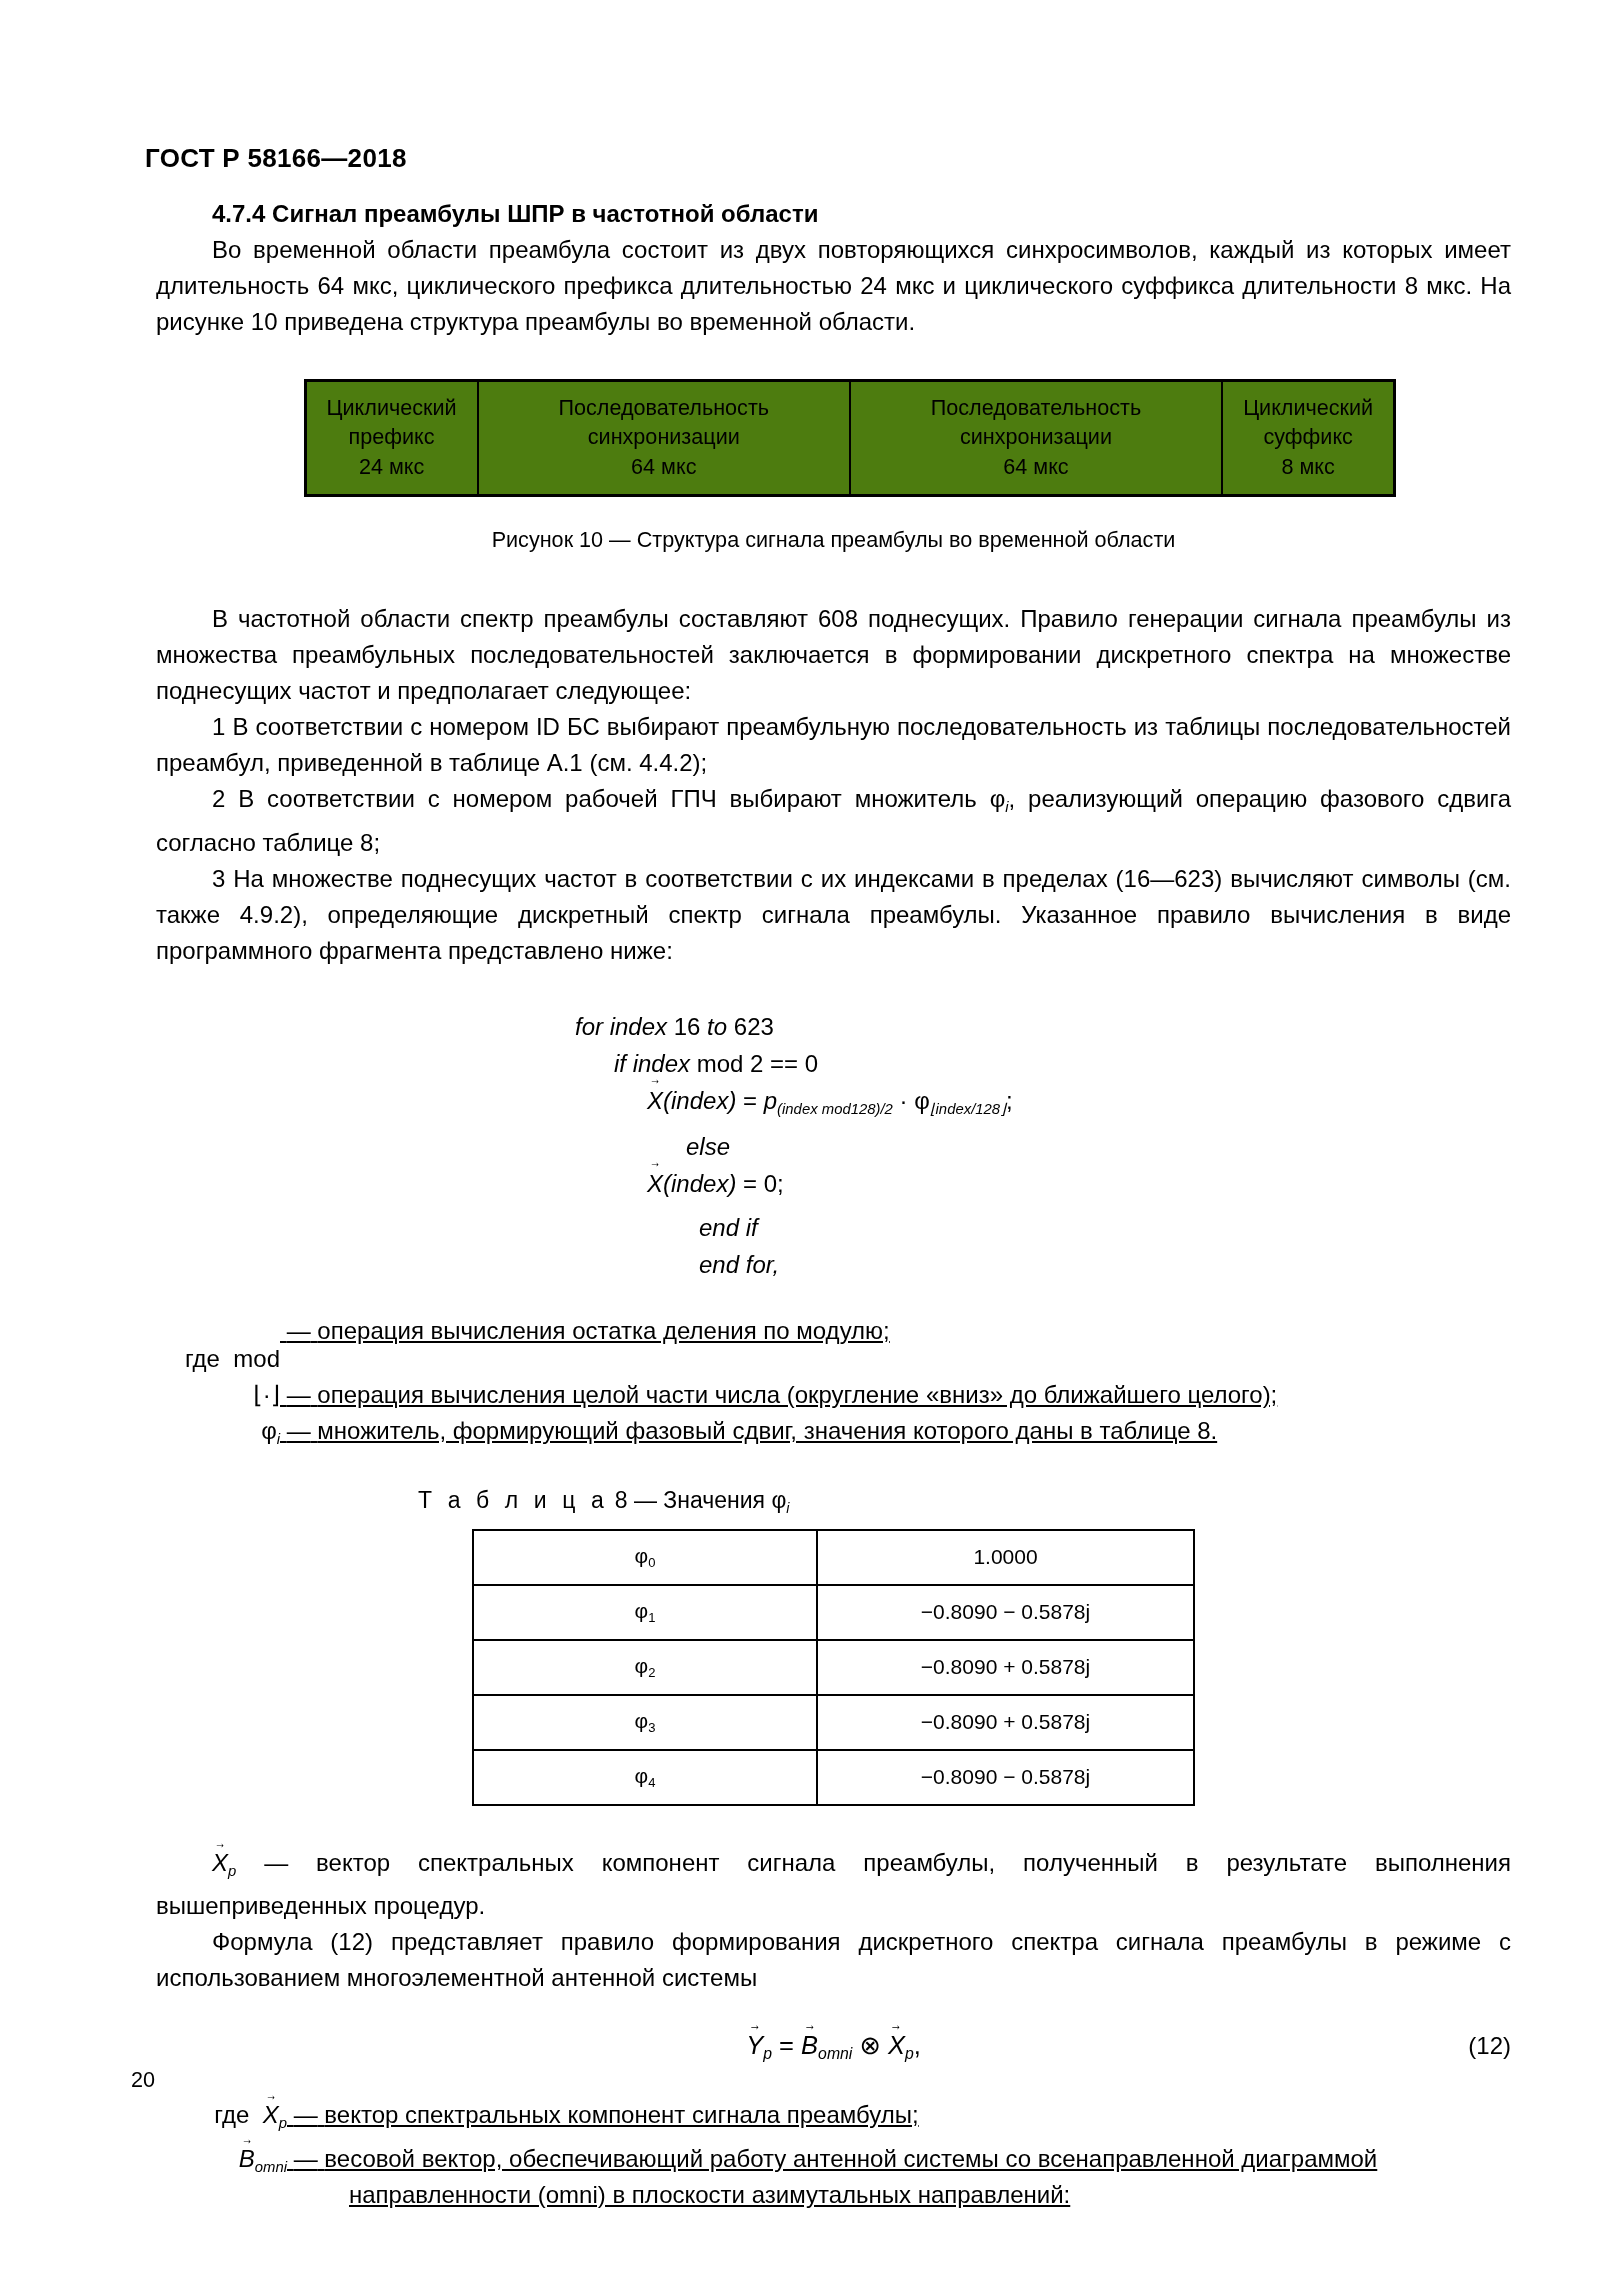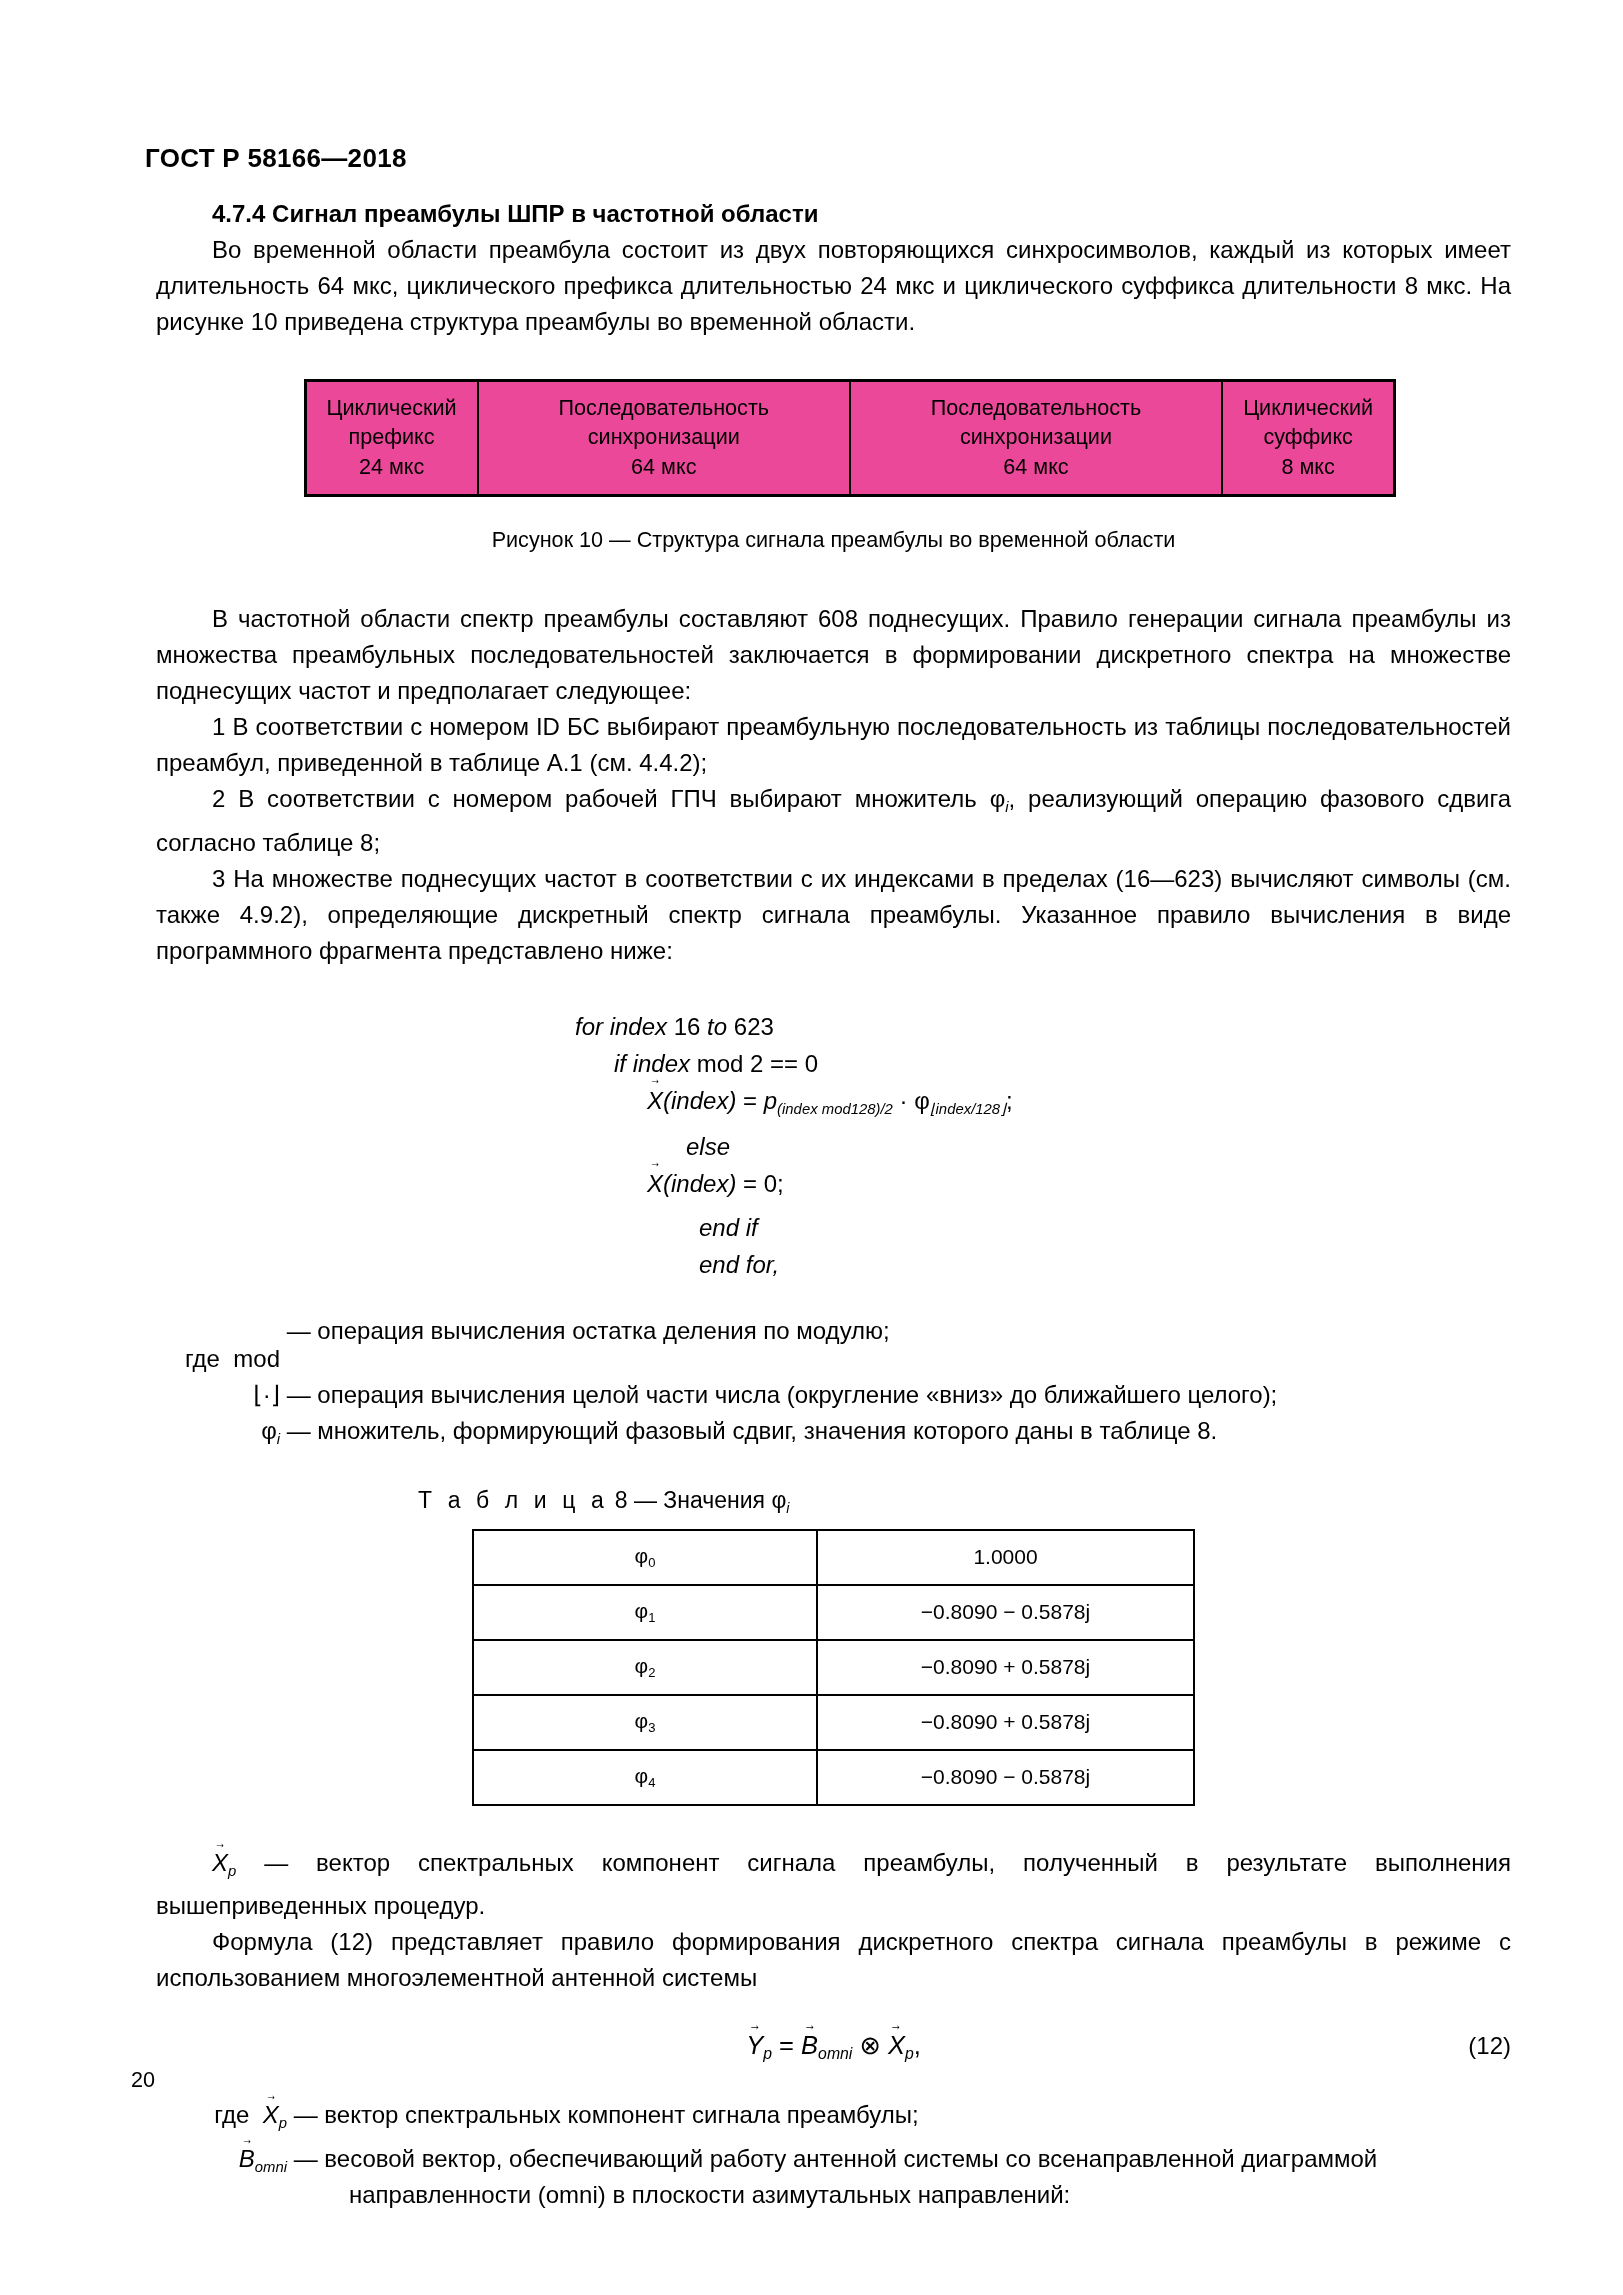--- a/index.html
+++ b/index.html
@@ -61,21 +61,21 @@
   }
   .preamble-table {
     border-collapse: collapse;
     width: 1060px;
     border: 3.3px solid #000000;
     table-layout: fixed;
   }
   .preamble-table td {
     border-left: 2.6px solid #000;
     border-right: 2.6px solid #000;
-    background: #ec4899;
+    background: #4d7c0f;
     text-align: center;
     vertical-align: middle;
     font-size: 21.6px;
     line-height: 29.5px;
     padding: 10.5px 2.6px 13px 2.6px;
   }
   .preamble-table td:first-child { border-left: none; }
   .preamble-table td:last-child  { border-right: none; }
   .col-cp { width: 165px; }
   .col-ss { width: 365px; }
@@ -131,21 +131,21 @@
   .phi { font-style: normal; }
 
   
   .where-list { font-size: 24px; line-height: 36px; }
   .where-row { display: flex; align-items: flex-start; }
   .where-key {
     flex: 0 0 auto;
     text-align: right;
     white-space: nowrap;
   }
-  .where-def { flex: 1 1 auto; }
+  .where-def { flex: 1 1 auto; text-decoration: underline; }
   .w-lead  { width: 124px; margin-top: 28px; }
   .w-blank { width: 124px; }
 
   
   .table-title {
     font-size: 23px;
     margin: 0;
     padding-left: 262px;
     letter-spacing: 0;
   }

